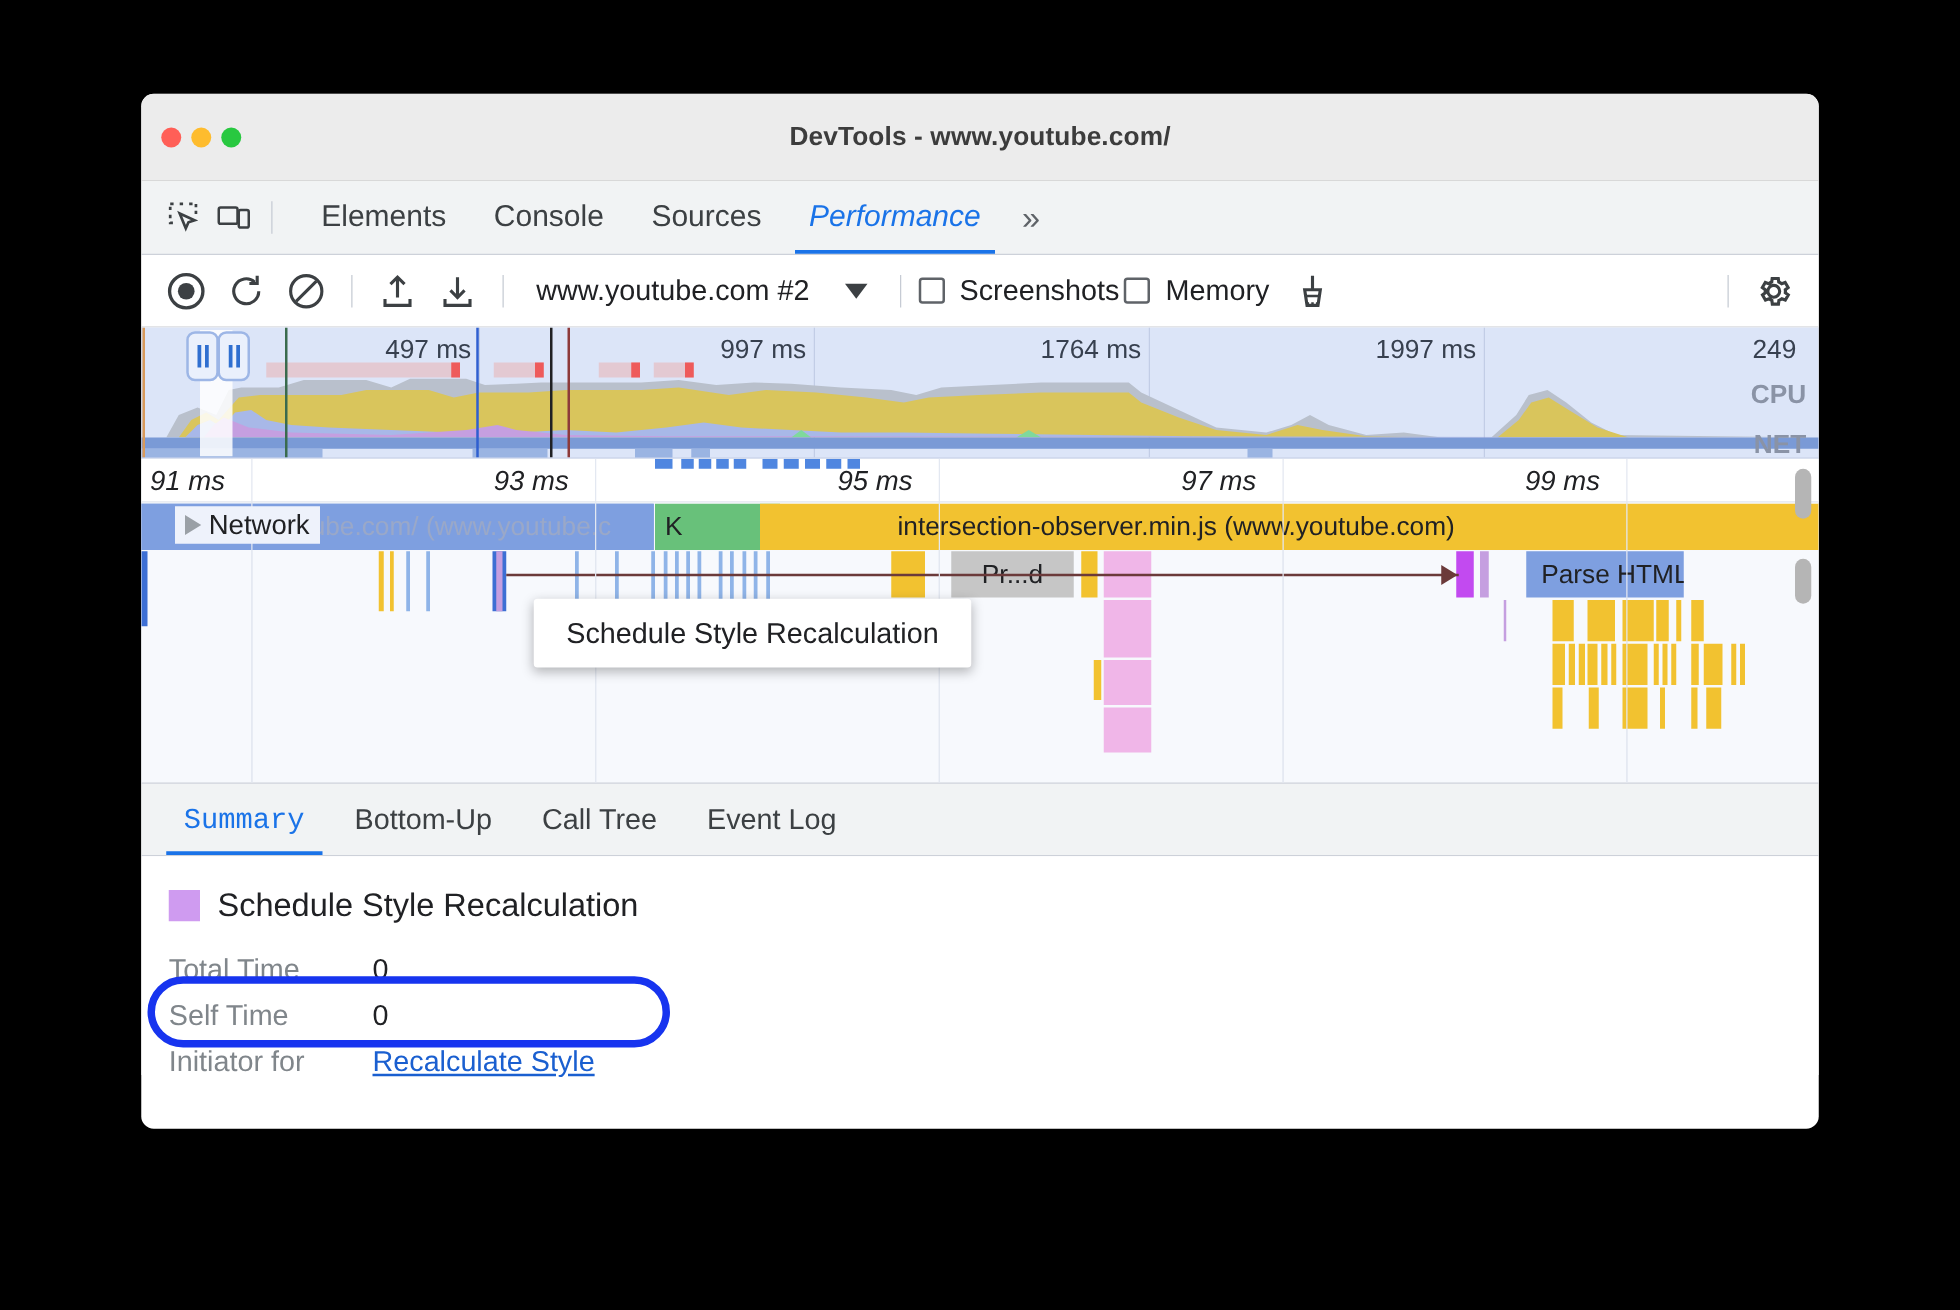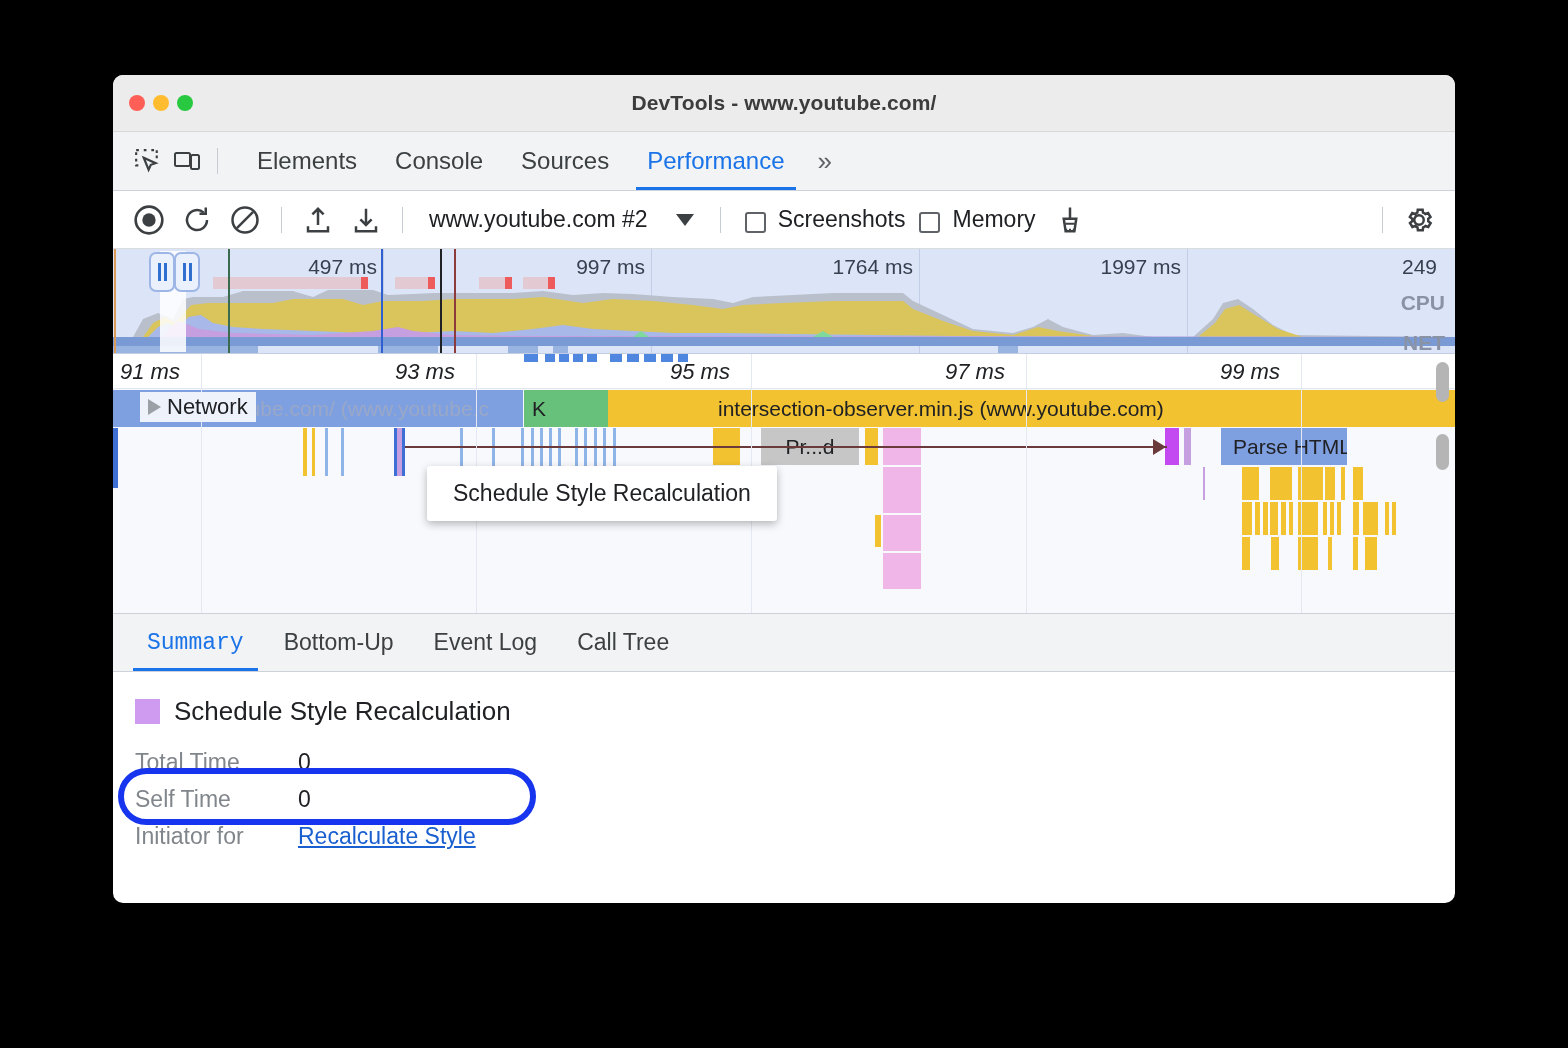--- a/index.html
+++ b/index.html
@@ -7,42 +7,42 @@
              font-family:"Liberation Sans", sans-serif; }
 
   .window{
     position:absolute; left:113px; top:75px; width:1342px; height:828px;
     background:#fff; border-radius:10px; overflow:hidden;
     box-shadow:0 6px 30px rgba(0,0,0,.35);
   }
 
   
   .titlebar{
-    height:57px; background:#ececec; position:relative;
+    height:70px; background:#ececec; position:relative;
     display:flex; align-items:center; justify-content:center;
     border-bottom:1px solid #d8d8d8;
   }
   .lights{ position:absolute; left:16px; top:50%; transform:translateY(-50%);
            display:flex; gap:8px; }
   .light{ width:16px;height:16px;border-radius:50%; }
   .l-red{background:#ff5f57;} .l-yel{background:#febc2e;} .l-grn{background:#28c840;}
   .title{ font-size:21px; font-weight:bold; color:#3c3c3c; letter-spacing:.1px;}
 
   
   .tabstrip{
     height:59px; background:#f1f3f4; display:flex; align-items:center;
     position:relative; border-bottom:1px solid #cdd1d9; padding:0 14px;
   }
   .tb-icon{ width:40px;height:40px; display:flex;align-items:center;justify-content:center;
             color:#3c4043; }
   .vsep{ width:1px;height:26px;background:#c6cbd4; margin:0 10px; }
   .tabs{ display:flex; align-items:center; height:100%; margin-left:10px;}
   .tab{ font-size:24px; color:#3c4043; padding:0 19px; height:100%;
         display:flex;align-items:center; position:relative; white-space:nowrap;}
-  .tab.active{ color:#1a73e8; }
+  .tab.active{ color:#1a73e8;font-style:italic; }
   .tab.active::after{ content:""; position:absolute; left:8px; right:8px; bottom:0;
                       height:3px; background:#1a73e8; }
   .more{ font-size:26px; color:#5f6368; padding:0 14px; letter-spacing:-4px;}
   .tabstrip-right{ margin-left:auto; display:flex; align-items:center; gap:6px; }
   .counter{ display:flex; align-items:center; gap:7px; font-size:23px; color:#202124;
             padding:0 6px;}
   .warn-tri{ width:0;height:0;border-left:11px solid transparent;
              border-right:11px solid transparent;border-bottom:19px solid #f29900;
              position:relative;}
   .warn-tri::after{content:"";position:absolute;left:-1.5px;top:6px;width:3px;height:7px;
@@ -58,22 +58,22 @@
   .perfbar{
     height:58px; background:#fff; display:flex; align-items:center;
     padding:0 14px; border-bottom:1px solid #dadce0; gap:4px;
   }
   .pb-icon{ width:44px;height:40px;display:flex;align-items:center;justify-content:center;
             color:#3c4043;}
   .urlsel{ display:flex;align-items:center; gap:28px; font-size:23px;color:#202124;
            padding:0 12px; }
   .caret{ width:0;height:0;border-left:9px solid transparent;
           border-right:9px solid transparent;border-top:12px solid #3c4043; }
-  .chk-wrap{ display:flex;align-items:flex-end;gap:12px; font-size:23px;color:#202124;
-             margin-left:10px; white-space:nowrap;}
+  .chk-wrap{ display:flex;align-items:center;gap:12px; font-size:23px;color:#202124;
+             white-space:nowrap;}
   .chkbox{ width:21px;height:21px;border:2px solid #5f6368;border-radius:3px;background:#fff;}
 
   
   .overview{ position:relative; height:105px; background:#dce5f8; overflow:hidden;
              border-bottom:1px solid #c3cee3;}
   .ov-tick{ position:absolute; top:0; bottom:0; width:1px; background:#c2cde6;}
   .ov-label{ position:absolute; top:6px; font-size:21px; color:#37404f;
              transform:translateX(-100%); padding-right:6px;}
   .ov-right-label{ position:absolute; right:10px; font-size:21px; color:#8a93a6;
                    font-weight:bold; }
@@ -413,22 +413,22 @@
 
     <div class="sb" style="top:8px;height:40px"></div>
     <div class="sb" style="top:80px;height:36px"></div>
 
     <div class="tooltip" style="left:314px;top:112px">Schedule Style Recalculation</div>
   </div>
 
   <div class="btabs">
     <div class="btab active">Summary</div>
     <div class="btab">Bottom-Up</div>
+    <div class="btab">Call Tree</div>
     <div class="btab">Event Log</div>
-    <div class="btab">Call Tree</div>
   </div>
 
   <div class="summary">
     <div class="sum-head">
       <span class="swatch"></span>
       <span>Schedule Style Recalculation</span>
     </div>
     <div class="row">
       <span class="rlabel">Total Time</span>
       <span class="rval">0</span>

